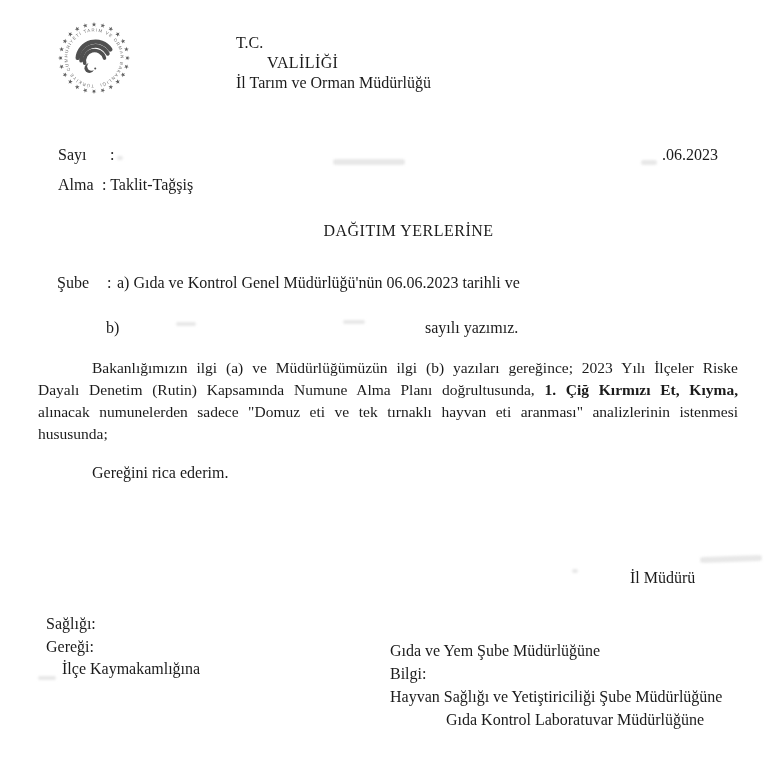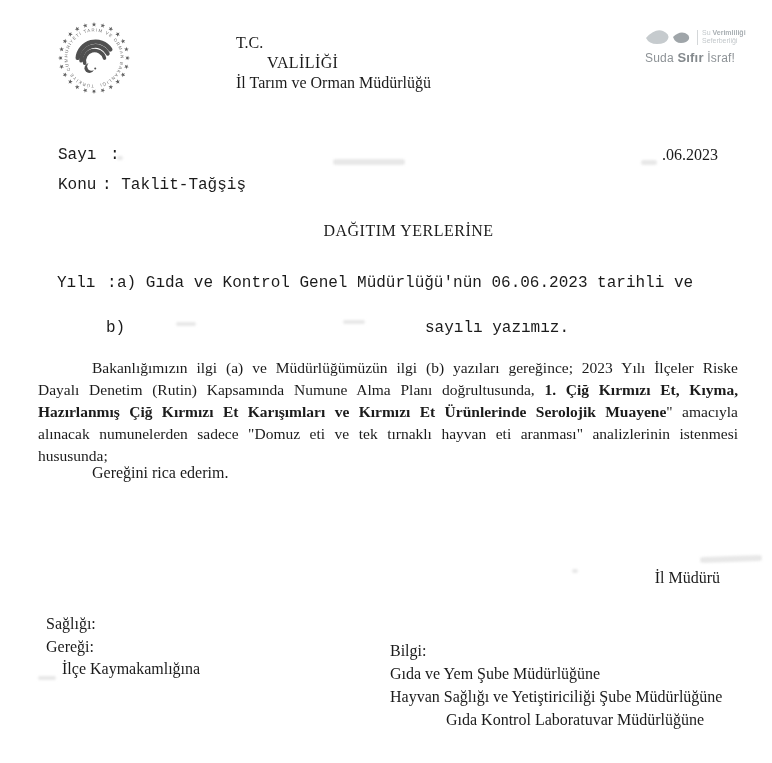--- a/index.html
+++ b/index.html
@@ -21,34 +21,34 @@
   .water{position:absolute;left:645px;top:27px;width:120px;font-family:"Liberation Sans","DejaVu Sans",sans-serif;}
   .water-top{display:flex;align-items:center;}
   .water-drops{width:50px;height:20px;}
   .water-div{width:1px;height:15px;background:#d4d7d9;margin:0 4px 0 2px;}
   .water-txt{font-size:7px;line-height:8px;color:#c3c8cb;}
   .water-txt .dark{color:#a9afb3;font-weight:700;}
   .water-slogan{margin-top:3px;font-size:12px;color:#8d9296;letter-spacing:.2px;white-space:nowrap;}
   .water-slogan .mid{font-weight:700;font-size:13px;color:#84898d;}
 
   
-  .lbl{position:absolute;font-size:16px;font-family:Liberation Mono, monospace;}
+  .lbl{position:absolute;font-size:16px;}
   .date{position:absolute;left:662px;top:146px;font-size:16px;}
 
   .doc-title{position:absolute;left:0;right:0;top:222px;text-align:center;font-size:16px;letter-spacing:.5px;padding-left:12px;margin-left:33px;}
 
   
   .body-block{position:absolute;left:38px;top:357px;width:700px;font-size:15.5px;}
   .body-line{height:22px;line-height:22px;text-align:justify;text-align-last:justify;overflow:hidden;}
   .body-line.first{text-indent:54px;}
   .body-line.last{text-align-last:left;}
   .body-line b{font-weight:700;}
   .closing{position:absolute;left:92px;top:464px;font-size:16px;}
 
-  .signature{position:absolute;left:630px;top:569px;width:90px;text-align:right;font-size:16px;}
+  .signature{position:absolute;left:630px;top:569px;width:90px;text-align:left;font-size:16px;}
 
   .dist-left{position:absolute;left:46px;top:613px;font-size:16px;line-height:22.5px;}
   .dist-left .ind{padding-left:16px;}
   .dist-right{position:absolute;left:390px;top:639px;font-size:16px;line-height:23px;}
   .dist-right .ind{padding-left:56px;}
 
   
   .smudge{position:absolute;background:#e8e8e8;border-radius:3px;filter:blur(1px);}
 </style>
 </head>
@@ -101,73 +101,53 @@
       <circle cx="51.6" cy="63.6" r="1.3" fill="#383838"></circle>
     </g>
   </svg>
 
   <div class="header-center">
     <div class="l1">T.C.</div>
     <div class="l2">VALİLİĞİ</div>
     <div class="l3">İl Tarım ve Orman Müdürlüğü</div>
   </div>
 
-  <div class="water">
-    <div class="water-top">
-      <svg class="water-drops" viewBox="0 0 50 20">
-        <path d="M1,11 Q10,1 18,4 Q25,7 23,12 Q21,17 12,17 Q4,17 1,11 Z" fill="#c6cbce"></path>
-        <path d="M28,10 Q34,4 40,6 Q45,8 44,12 Q42,16 36,16 Q30,16 28,10 Z" fill="#9fa5a9"></path>
-      </svg>
-      <div class="water-div"></div>
-      <div class="water-txt">
-        <div><span>Su</span>
-          <span class="dark">Verimliliği</span></div>
-        <div>Seferberliği</div>
-      </div>
-    </div>
-    <div class="water-slogan">
-      <span>Suda</span>
-      <span class="mid">Sıfır</span>
-      <span>İsraf!</span>
-    </div>
-  </div>
 
   <div class="lbl" style="left:58px;top:146px;">Sayı</div>
   <div class="lbl" style="left:110px;top:146px;">:</div>
-  <div class="lbl" style="left:58px;top:176px;">Konu</div>
+  <div class="lbl" style="left:58px;top:176px;">Alma</div>
   <div class="lbl" style="left:102px;top:176px;">: Taklit-Tağşiş</div>
   <div class="date">.06.2023</div>
 
   <div class="doc-title">DAĞITIM YERLERİNE</div>
 
-  <div class="lbl" style="left:57px;top:274px;">Yılı</div>
+  <div class="lbl" style="left:57px;top:274px;">Şube</div>
   <div class="lbl" style="left:107px;top:274px;">:</div>
   <div class="lbl" style="left:117px;top:274px;">a) Gıda ve Kontrol Genel Müdürlüğü'nün 06.06.2023 tarihli ve</div>
   <div class="lbl" style="left:106px;top:319px;">b)</div>
   <div class="lbl" style="left:425px;top:319px;">sayılı yazımız.</div>
 
   <div class="body-block">
     <div class="body-line first"><span>Bakanlığımızın ilgi (a) ve Müdürlüğümüzün ilgi (b) yazıları gereğince; 2023 Yılı İlçeler Riske</span></div>
     <div class="body-line"><span>Dayalı Denetim (Rutin) Kapsamında Numune Alma Planı doğrultusunda, </span><b>1. Çiğ Kırmızı Et, Kıyma,</b></div>
-    <div class="body-line"><b>Hazırlanmış Çiğ Kırmızı Et Karışımları ve Kırmızı Et Ürünlerinde Serolojik Muayene</b><span>" amacıyla</span></div>
     <div class="body-line"><span>alınacak numunelerden sadece "Domuz eti ve tek tırnaklı hayvan eti aranması" analizlerinin istenmesi</span></div>
     <div class="body-line last"><span>hususunda;</span></div>
   </div>
   <div class="closing">Gereğini rica ederim.</div>
 
   <div class="signature">İl Müdürü</div>
 
   <div class="dist-left">
     <div>Sağlığı:</div>
     <div>Gereği:</div>
     <div class="ind">İlçe Kaymakamlığına</div>
   </div>
   <div class="dist-right">
+    <div>Gıda ve Yem Şube Müdürlüğüne</div>
     <div>Bilgi:</div>
-    <div>Gıda ve Yem Şube Müdürlüğüne</div>
     <div>Hayvan Sağlığı ve Yetiştiriciliği Şube Müdürlüğüne</div>
     <div class="ind">Gıda Kontrol Laboratuvar Müdürlüğüne</div>
   </div>
 
   <div class="smudge" style="left:333px;top:159px;width:72px;height:6px;"></div>
   <div class="smudge" style="left:117px;top:156px;width:6px;height:4px;"></div>
   <div class="smudge" style="left:641px;top:160px;width:16px;height:5px;"></div>
   <div class="smudge" style="left:176px;top:322px;width:20px;height:4px;"></div>
   <div class="smudge" style="left:343px;top:320px;width:22px;height:4px;"></div>
   <div class="smudge" style="left:700px;top:556px;width:62px;height:6px;transform:rotate(-2deg);"></div>

